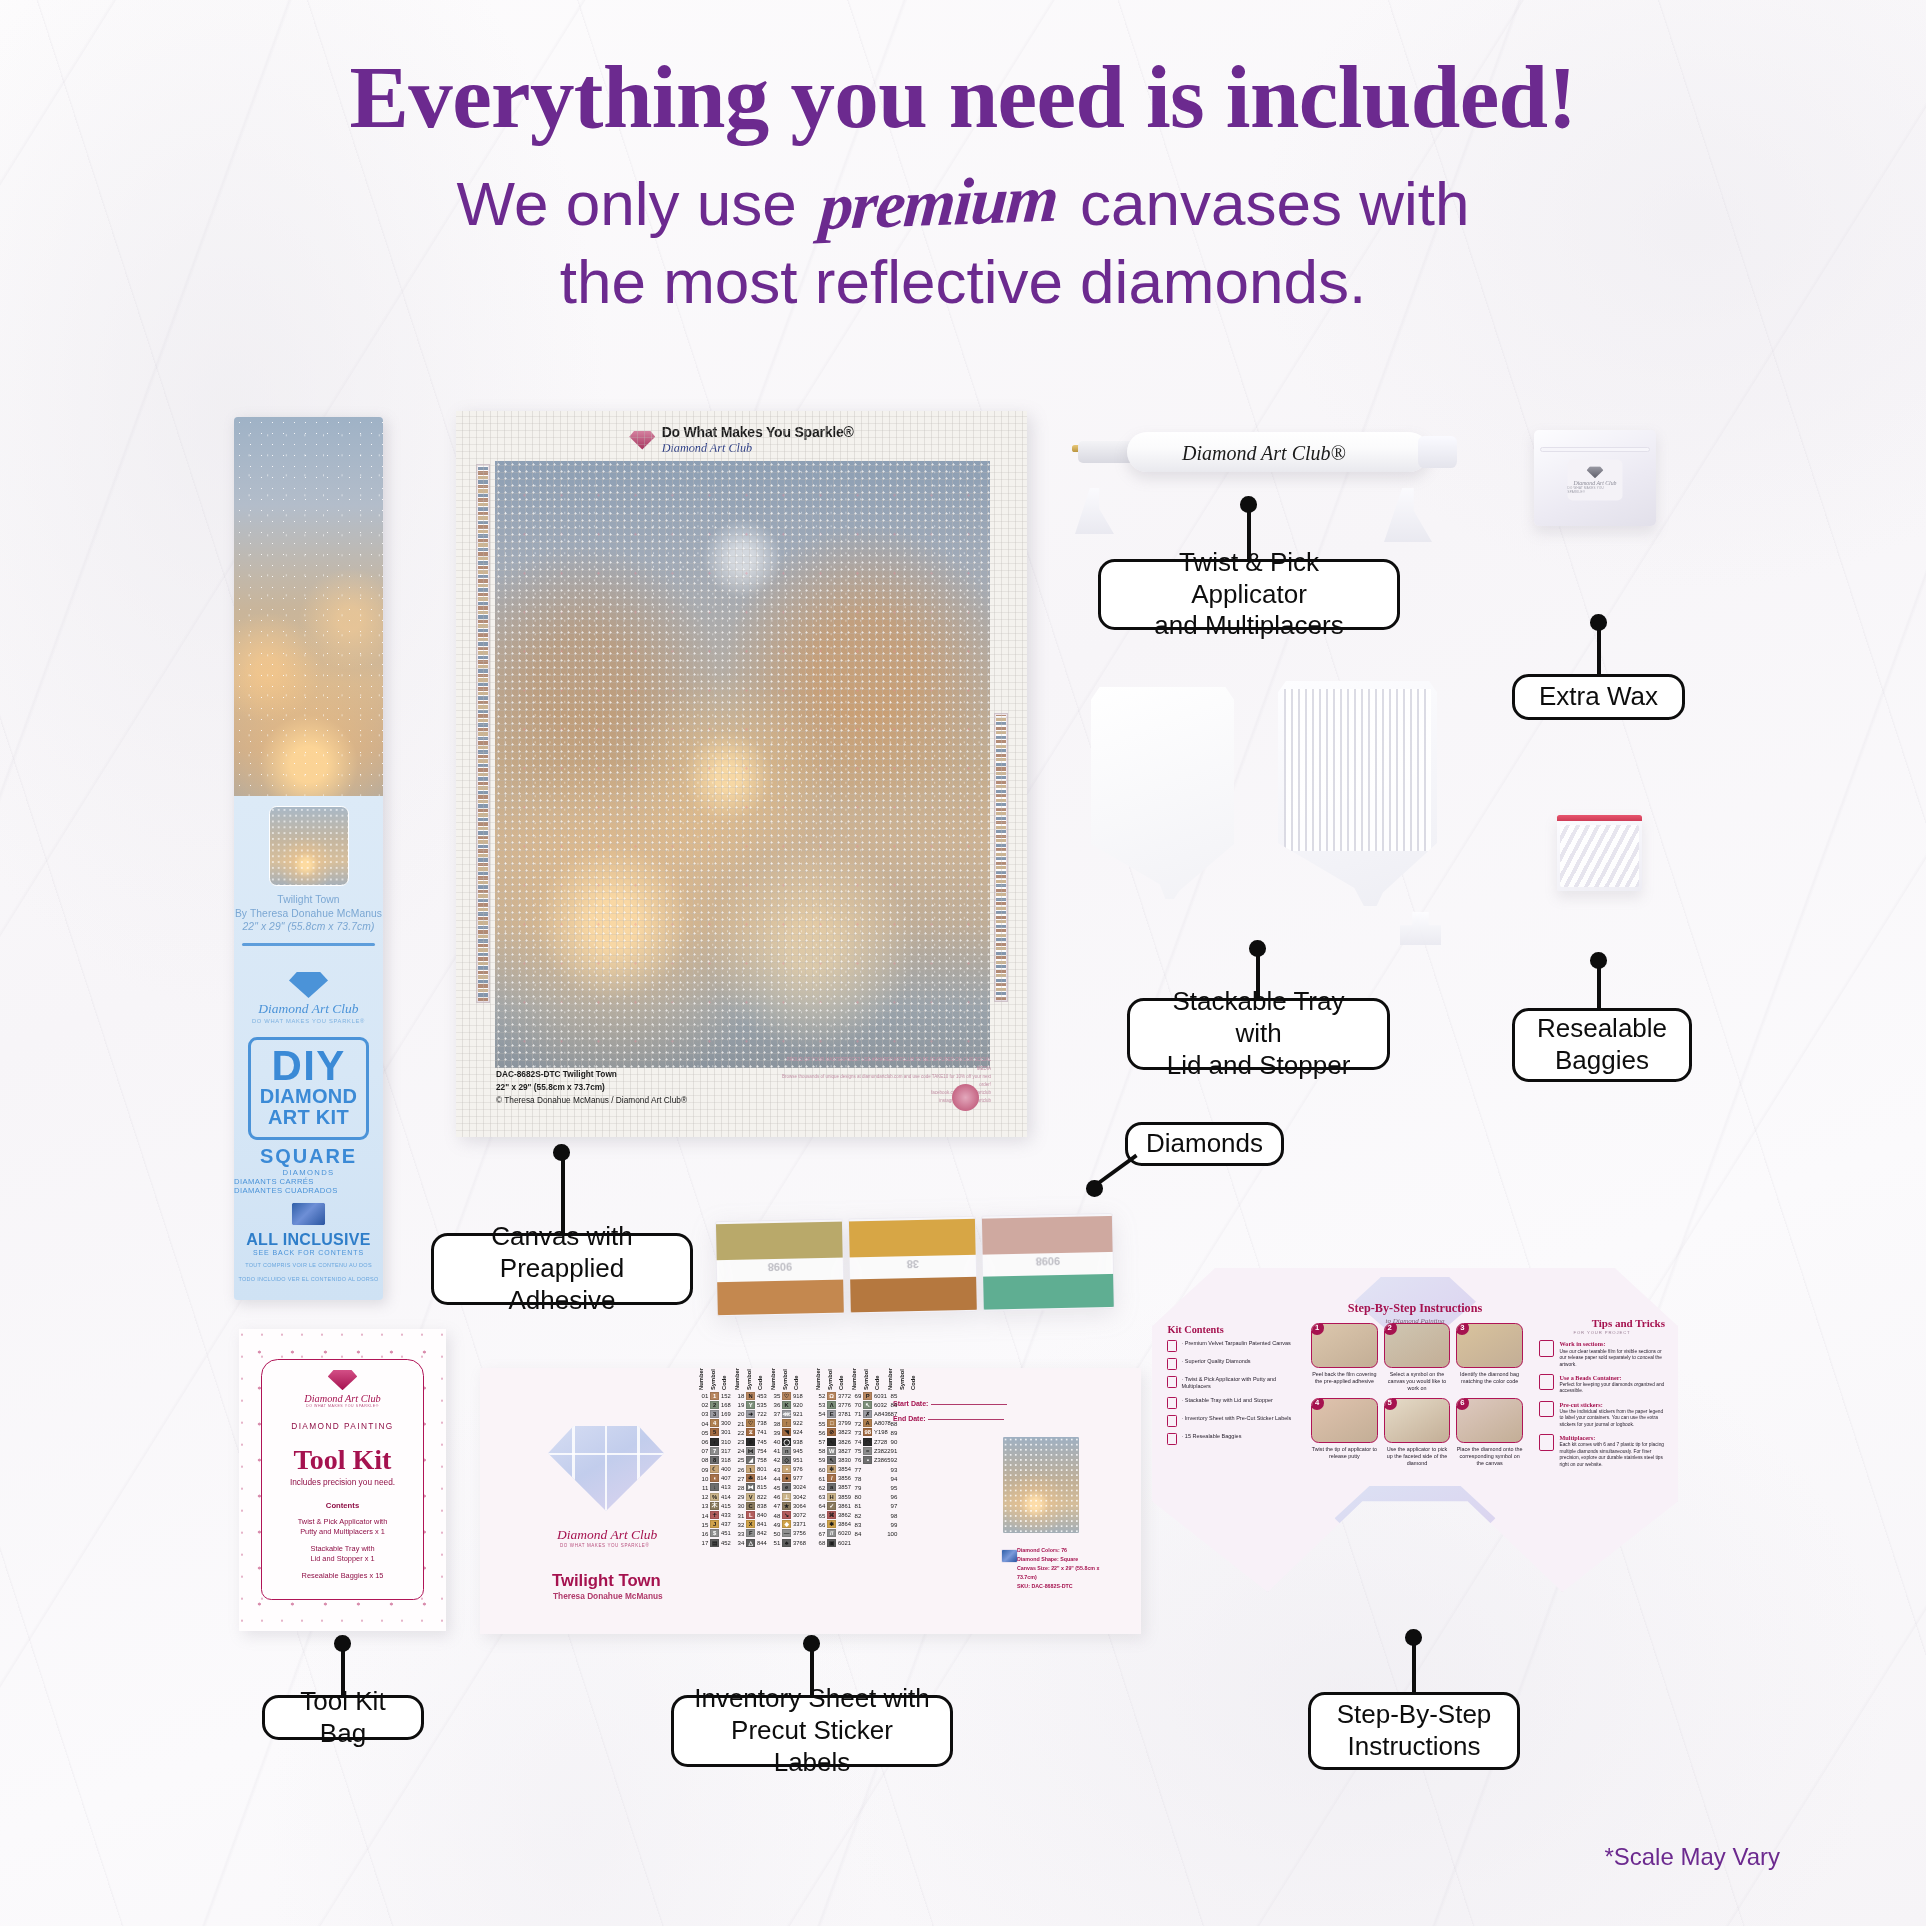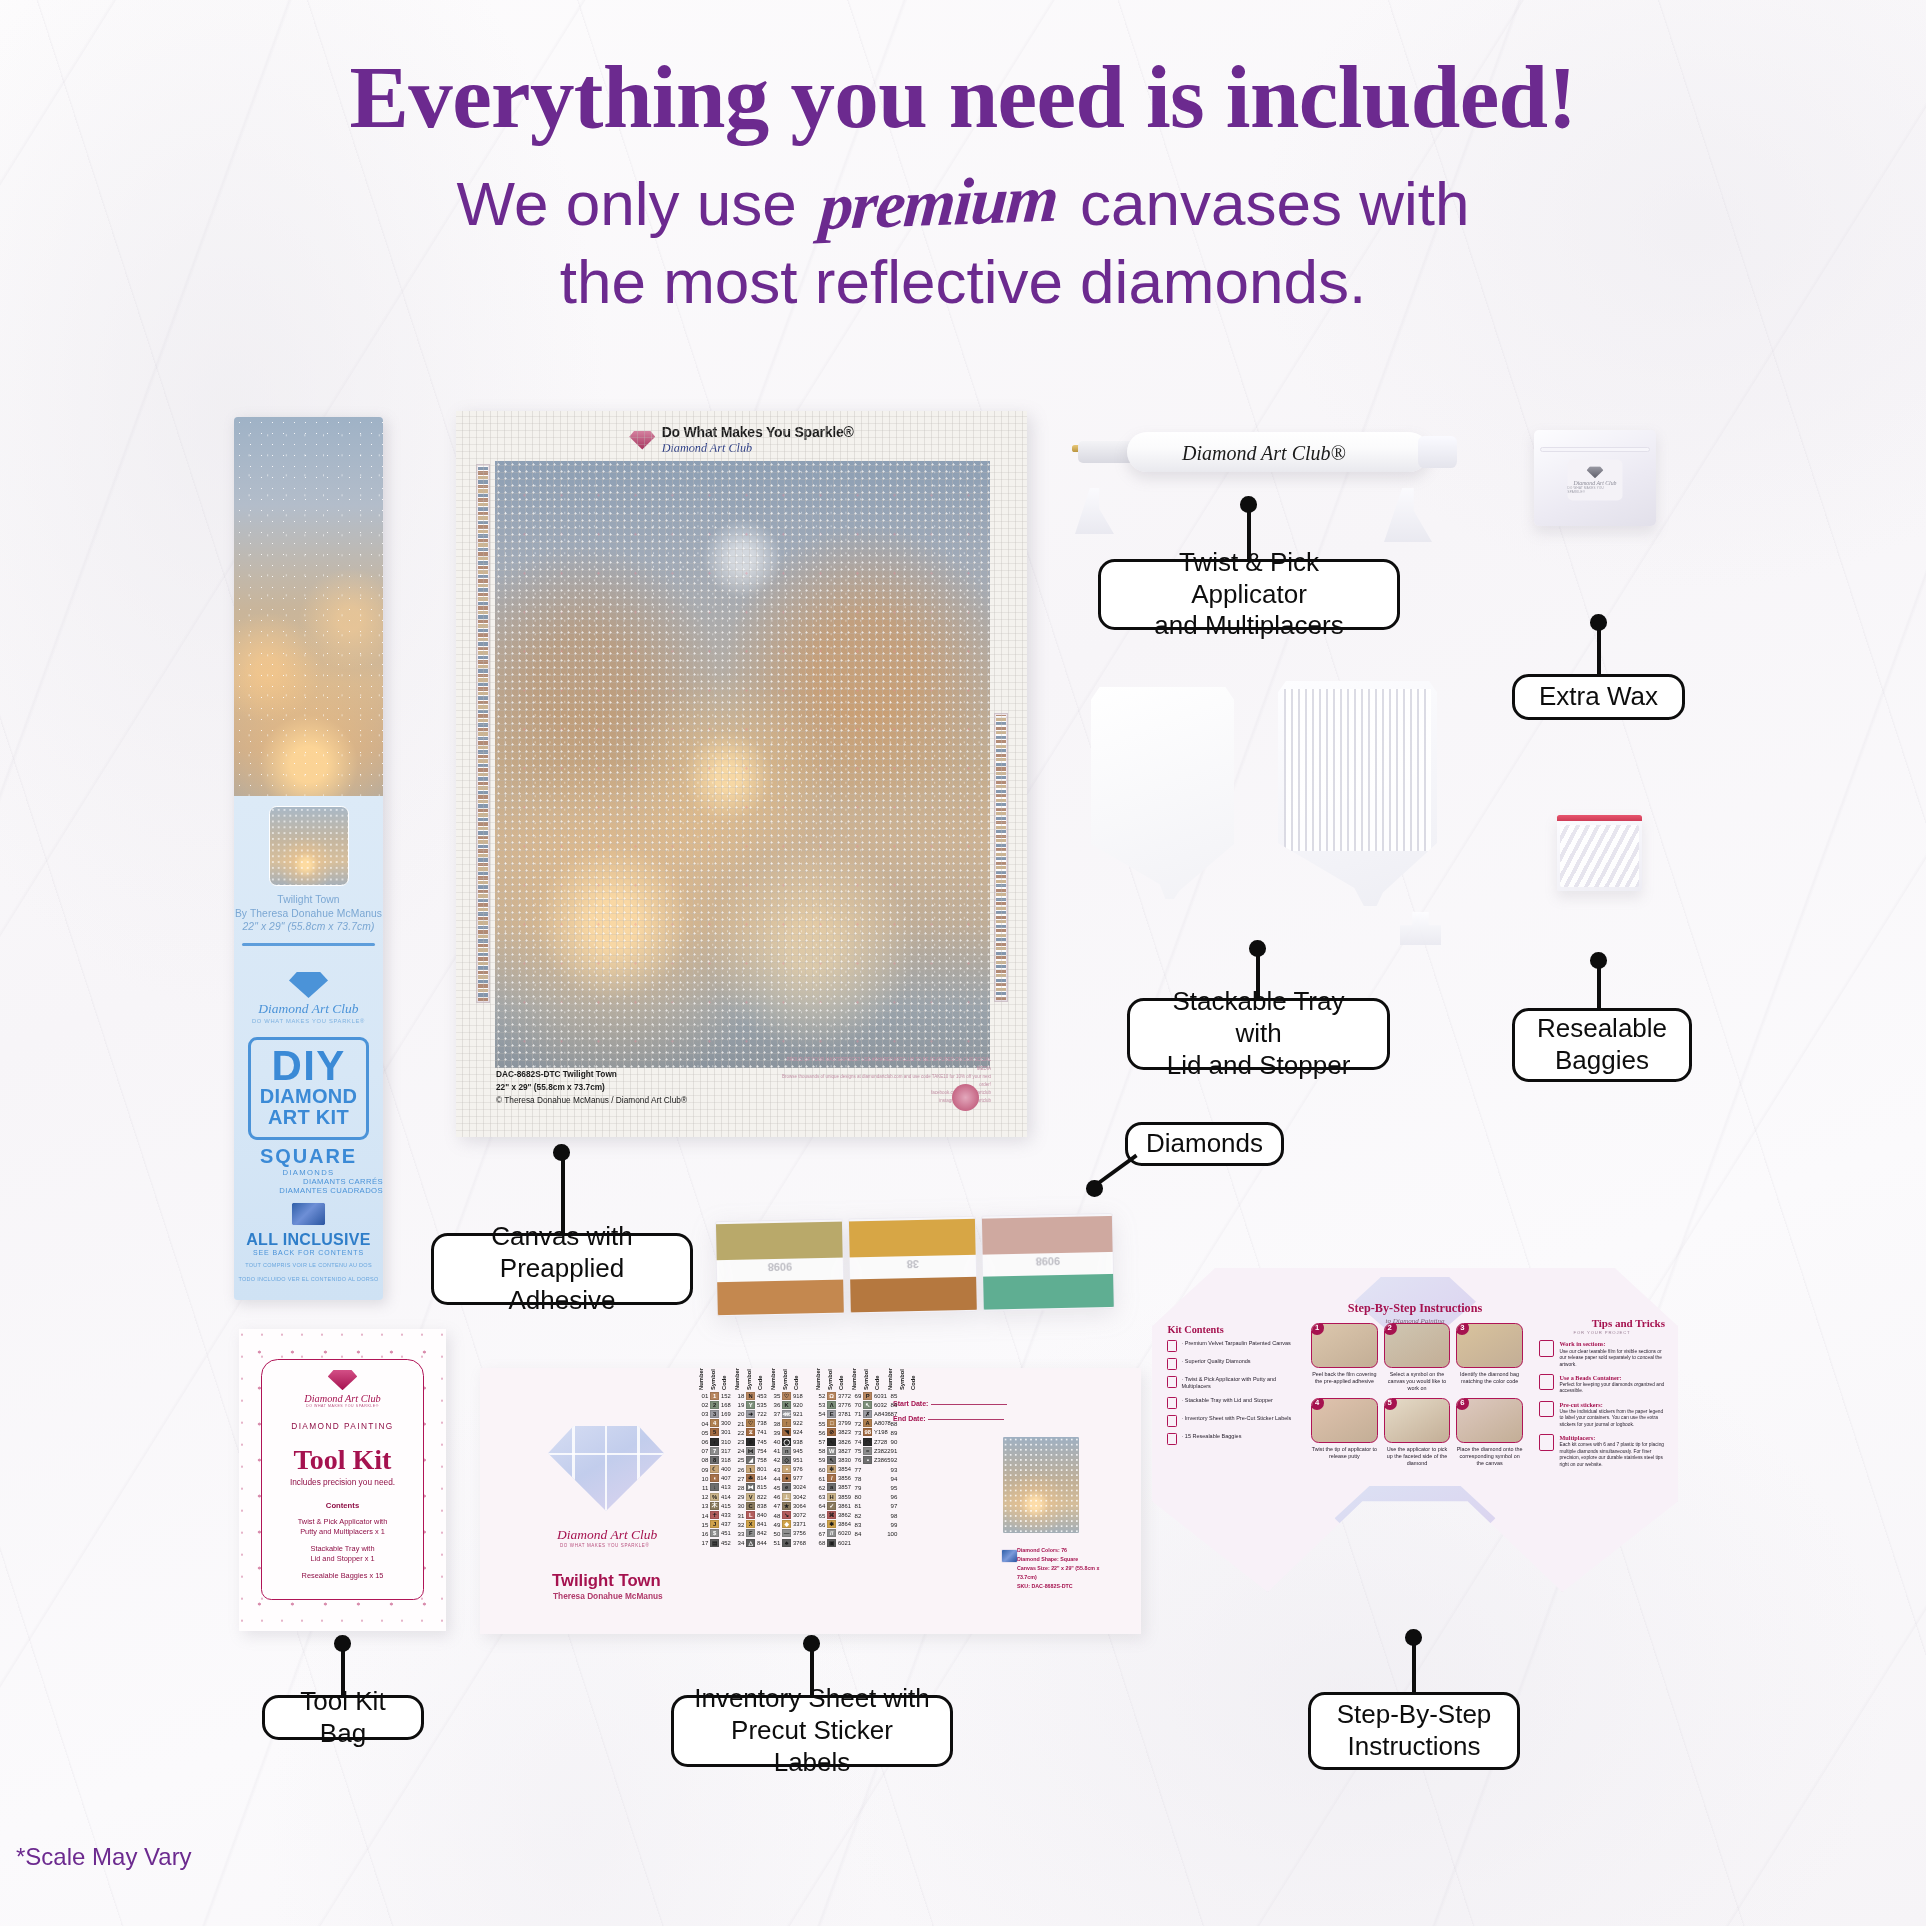--- a/index.html
+++ b/index.html
@@ -132,21 +132,21 @@
   }
   #tube .brand-name{ font-family:"Liberation Serif",serif; font-style:italic; color:#4b93d8; font-size:13.5px; }
   #tube .brand-sub { color:#7fb2e0; font-size:5.8px; letter-spacing:0.7px; margin-top:1.3px;}
   #tube .diybox{
     margin:13px 14px 0; border:3.2px solid #4b93d8; border-radius:9px; padding:6.4px 2.6px 9px; text-align:center;
   }
   #tube .diy { font-size:42px; font-weight:bold; color:#3b8ad6; letter-spacing:1.3px; line-height:.95; }
   #tube .diy2{ font-size:20px; font-weight:bold; color:#3b8ad6; letter-spacing:0.3px; line-height:1.05;}
   #tube .square{ font-size:20px; font-weight:bold; color:#3b8ad6; letter-spacing:1.9px; margin-top:5.1px; text-align:center;}
   #tube .sqsub { font-size:7.7px; color:#4b93d8; letter-spacing:1.3px; text-align:center;}
-  #tube .fr, #tube .es { font-size:7.7px; color:#4b93d8; letter-spacing:0.4px; text-align:right;padding-left:8px; }
+  #tube .fr, #tube .es { font-size:7.7px; color:#4b93d8; letter-spacing:0.4px; text-align:left; }
   #tube .chip{
     width:35px;height:24.4px;margin:6.4px auto 5.1px;border-radius:2.6px;
     background:linear-gradient(135deg,#2f5fa8,#6e8fd6 45%,#2a55a0);
     border:1.9px solid #cfe2f4;
   }
   #tube .allinc{ font-size:16px;font-weight:bold;color:#2f7ec9;letter-spacing:0.3px;text-align:center;}
   #tube .allsub{ font-size:7px;color:#4b93d8;letter-spacing:0.9px;text-align:center;}
   #tube .tiny { font-size:5.5px;color:#6aa6de;letter-spacing:0.3px;text-align:center;line-height:1.5;margin-top:5.1px;}
 
   
@@ -362,21 +362,21 @@
   #instr .tips .sub{ font-size:4.2px;letter-spacing:0.9px;color:#9a7f95;text-align:center;margin-top:0.6px;}
   #instr .tip{ display:flex;gap:5.1px;margin-top:5.8px;}
   #instr .tip .ic{ width:15.4px;height:16.7px;border:0.9px solid #b01456;border-radius:1.9px;flex:0 0 15.4px;}
   #instr .tip b{ display:block;font-family:"Liberation Serif",serif;font-size:6.2px;color:#a5124f;}
   #instr .tip span{ font-size:4.8px;color:#2a2330;line-height:1.34;display:block;}
   #instr .botgem{ position:absolute;left:50%;bottom:-2.6px;transform:translateX(-50%);width:161px;height:109px;opacity:.6;
     background:linear-gradient(160deg,#c9d6f1,#c6b2e4);
     clip-path:polygon(22% 0,78% 0,100% 30%,50% 100%,0 30%);}
 
   
-  #note{ position:absolute;left:16px;top:1843px;width:1774px;text-align:left;
+  #note{ position:absolute;left:6px;top:1843px;width:1774px;text-align:right;
     font-size:24px;color:#6c2a8f;font-weight:500;}
 </style>
 </head>
 <body>
 
 <div id="marble"></div>
 
 <div class="headline-wrap">
   <div class="h1">Everything you need is included!</div>
   <div class="h2">

